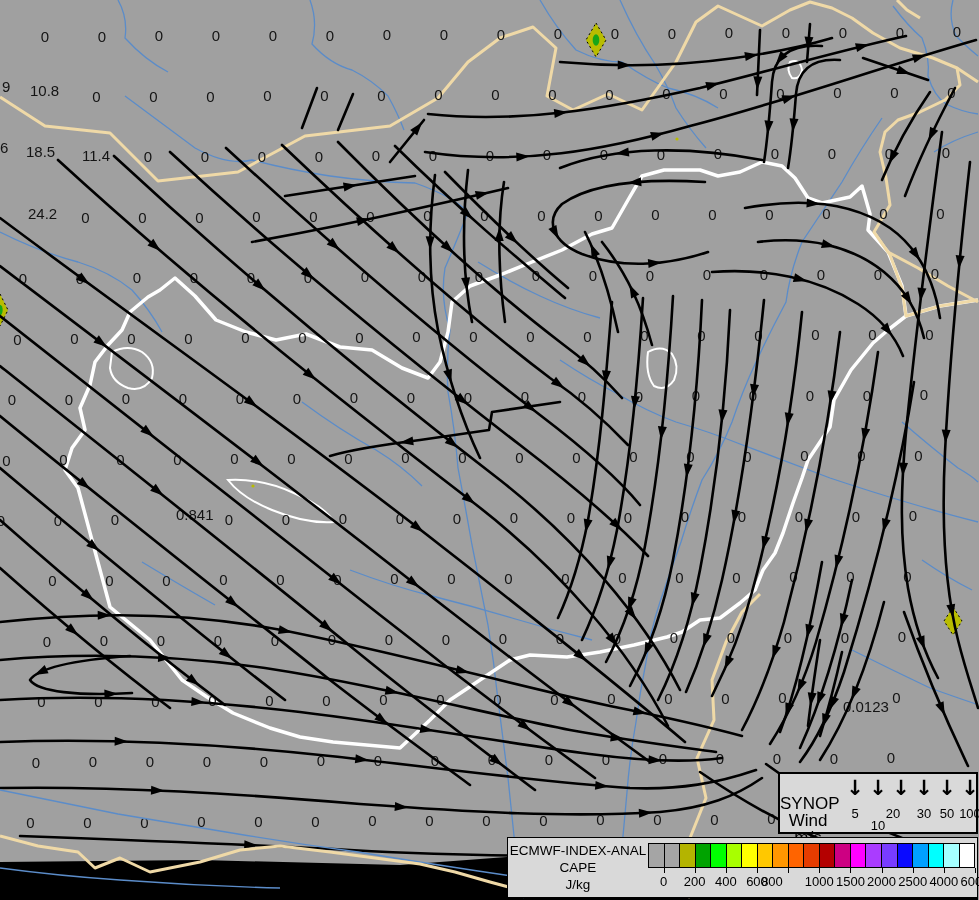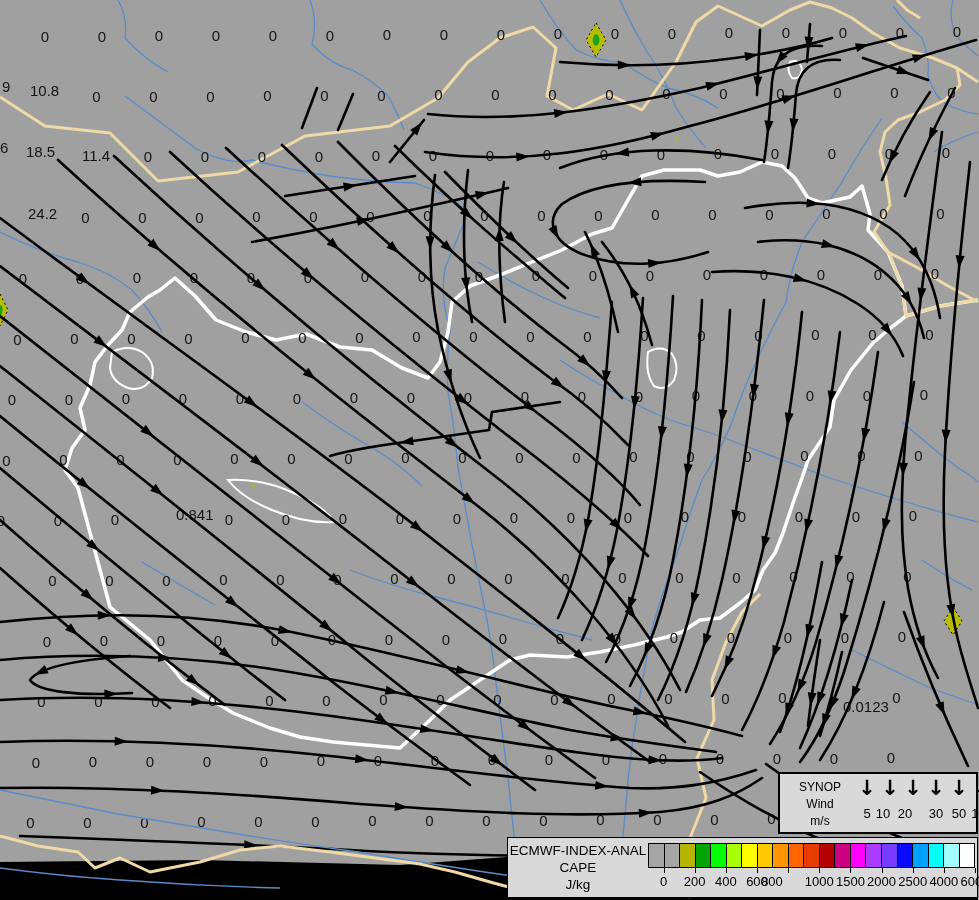--- a/index.html
+++ b/index.html
@@ -2,21 +2,21 @@
 <html><head>
 <meta charset="utf-8">
 <style>
   html,body{margin:0;padding:0;background:#777;}
   #stage{position:relative;width:979px;height:900px;overflow:hidden;
          font-family:"Liberation Sans",sans-serif;background:#a0a0a0;}
   #mapsvg{position:absolute;left:0;top:0;}
   .panel{position:absolute;background:#d9d9d9;border:1px solid #000;box-sizing:border-box;color:#000;}
   #title-box{left:2px;top:2px;width:443px;height:60px;padding:2px 6px;font-size:14.5px;line-height:18.6px;white-space:nowrap;}
   #synop-box{left:778px;top:772px;width:200px;height:62px;border-width:2px;display:flex;}
-  #synop-box .labcol{width:56px;text-align:center;font-size:12px;line-height:17px;padding-top:5px;margin-left:12px;}
+  #synop-box .labcol{width:56px;text-align:center;font-size:17px;line-height:17px;padding-top:21px;}
   #synop-box .arrcol{flex:1;position:relative;}
   .syn-arrow{position:absolute;top:0px;width:22px;text-align:center;font-family:"DejaVu Sans",sans-serif;
              font-weight:bold;font-size:21px;line-height:28px;}
   .syn-speed{position:absolute;top:32px;width:26px;text-align:center;font-size:13px;}
   #cape-box{left:507px;top:837px;width:471px;height:61px;display:flex;}
   #cape-box .labcol{width:140px;text-align:center;font-size:13.5px;line-height:17px;padding-top:4px;}
   #cape-bar-wrap{position:relative;flex:1;margin-right:4px;}
   #cape-bar{position:absolute;left:0;top:5px;height:25px;width:327px;display:flex;border:1px solid #000;box-sizing:border-box;}
   .swatch{flex:1;border-right:1px solid #000;}
   .swatch:last-child{border-right:none;}
@@ -548,21 +548,21 @@
   <div id="synop-box" class="panel">
     <div class="labcol">
       <div>SYNOP</div>
       <div>Wind</div>
       <div>m/s</div>
     </div>
     <div class="arrcol" id="synop-arrows">
         <div class="syn-arrow" style="left: 8px;">↓</div>
         <div class="syn-speed" style="left: 6px;">5</div>
         <div class="syn-arrow" style="left: 31px;">↓</div>
-        <div class="syn-speed" style="left: 22px;">10</div>
+        <div class="syn-speed" style="left: 29px; margin-top: 12px;">10</div>
         <div class="syn-arrow" style="left: 54px;">↓</div>
         <div class="syn-speed" style="left: 44px;">20</div>
         <div class="syn-arrow" style="left: 77px;">↓</div>
         <div class="syn-speed" style="left: 75px;">30</div>
         <div class="syn-arrow" style="left: 100px;">↓</div>
         <div class="syn-speed" style="left: 98px;">50</div>
         <div class="syn-arrow" style="left: 123px;">↓</div>
         <div class="syn-speed" style="left: 121px;">100</div>
       </div>
   </div>

